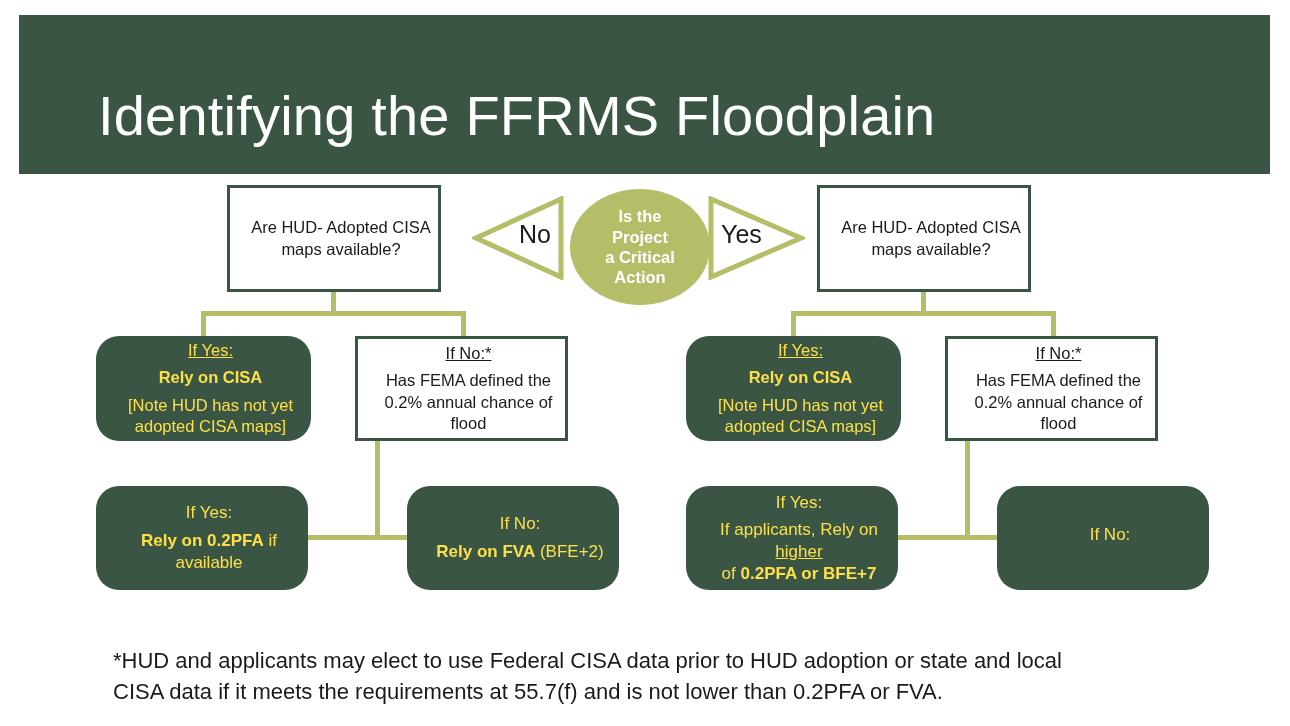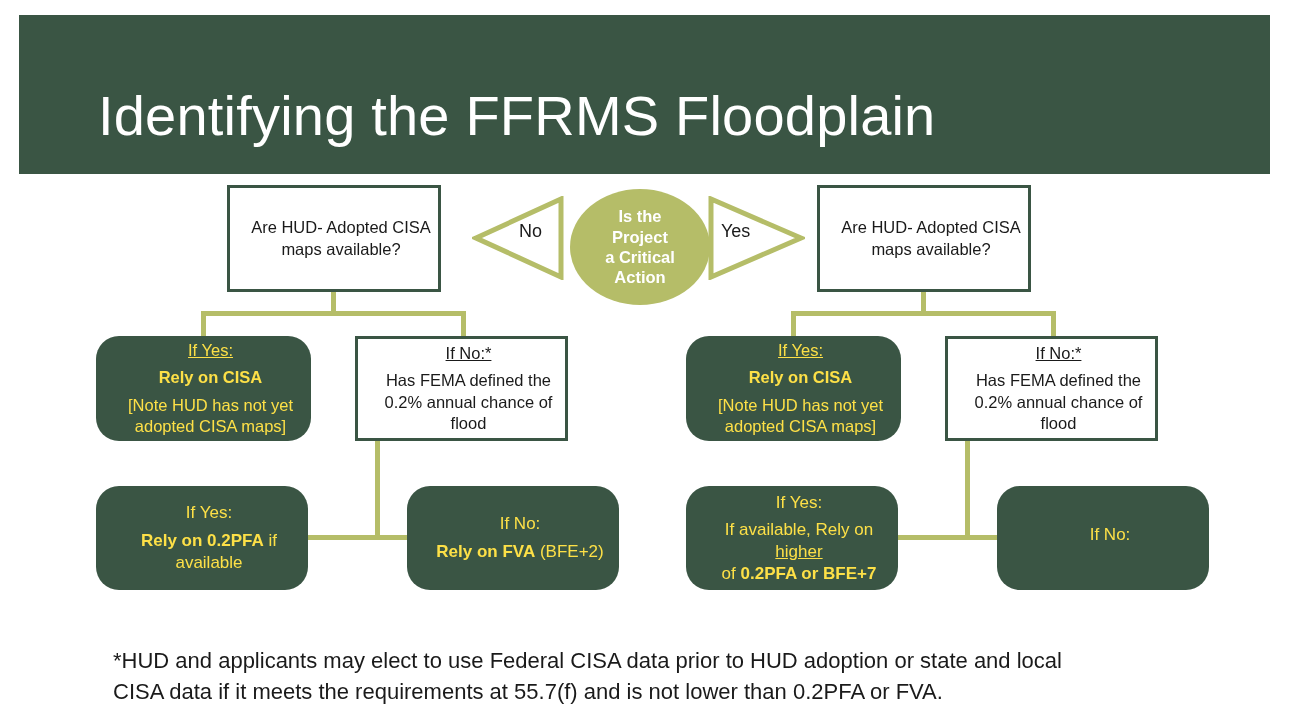--- a/index.html
+++ b/index.html
@@ -90,21 +90,21 @@
     align-items: center;
     justify-content: center;
     text-align: right;
   }
 
   
   .arrow-wrap { position: absolute; }
   .arrow-wrap svg { display: block; }
   .arrow-label {
     position: absolute;
-    font-size: 18px;
+    font-size: 25px;
     color: #1a1a1a;
     font-weight: 400;
     line-height: 1;
   }
 
   
   #footnote {
     position: absolute;
     left: 113px;
     top: 645px;
@@ -209,21 +209,21 @@
 
 <div class="node filled" style="left:407px; top:486px; width:212px; height:104px; font-size:17px;">
   <span class="line">If No:</span>
   <span class="sp"></span>
   <span class="line"><span class="b">Rely on FVA</span><span> (BFE+2)</span></span>
 </div>
 
 <div class="node filled" style="left:686px; top:486px; width:212px; height:104px; font-size:17px;">
   <span class="line">If Yes:</span>
   <span class="sp"></span>
-  <span class="line"><span>If available, Rely on </span><span class="u">higher</span></span>
+  <span class="line"><span>If applicants, Rely on </span><span class="u">higher</span></span>
   <span class="line"><span>of </span><span class="b">0.2PFA or BFE+7</span></span>
 </div>
 
 <div class="node filled" style="left:997px; top:486px; width:212px; height:104px; font-size:17px;">
   <span class="line">If No:</span>
   <span class="sp"></span>
 </div>
 
 <div id="footnote">
   <div>*HUD and applicants may elect to use Federal CISA data prior to HUD adoption or state and local</div>

